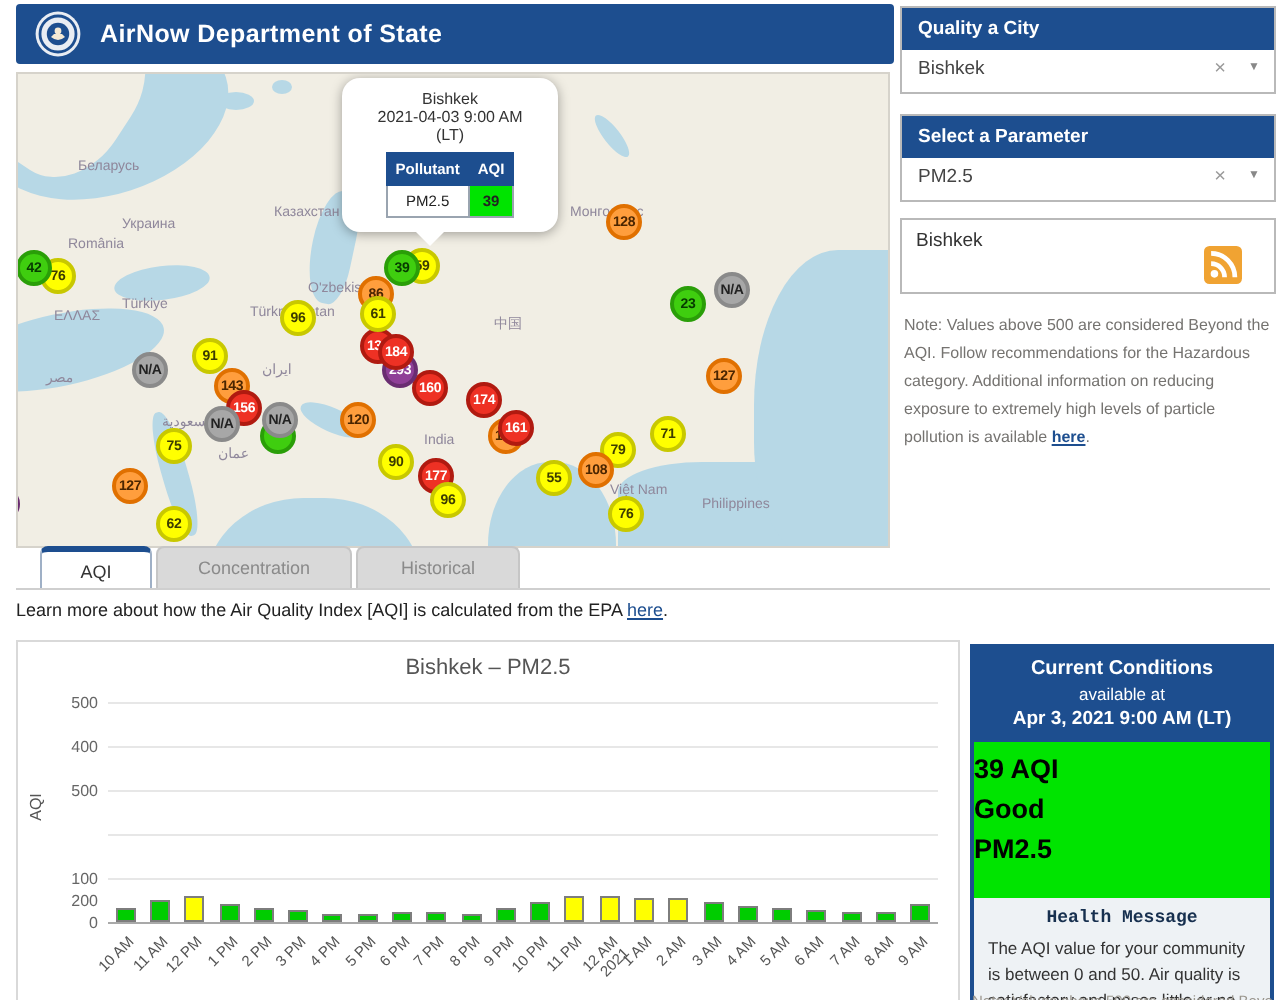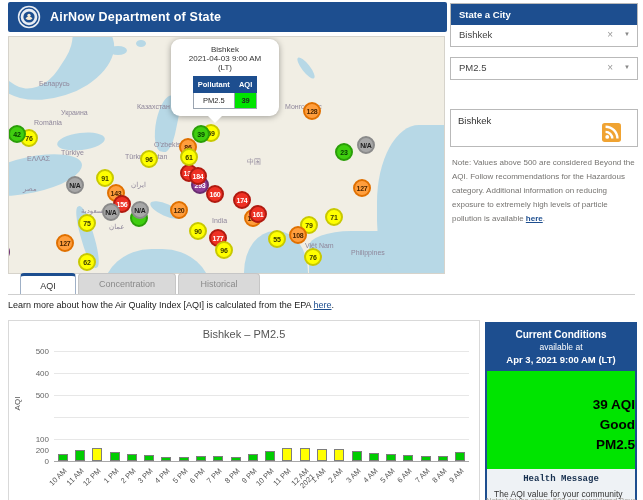--- a/index.html
+++ b/index.html
@@ -45,21 +45,21 @@
   #chart-panel{left:8px;top:320px;width:470px;height:185px;background:#fff;border:1px solid #d9d9d9;}
   #chart-title{position:absolute;left:0;top:7px;width:100%;text-align:center;font-size:11px;color:#555;}
   #chart-ylab{position:absolute;left:2px;top:78px;font-size:8px;color:#555;transform:rotate(-90deg);}
 
   
   #cc-panel{left:485px;top:322px;width:152px;border:2px solid #1d4e8f;background:#fff;box-sizing:border-box;}
   #cc-head{background:#1d4e8f;color:#fff;text-align:center;padding:5px 3px 6px;}
   #cc-head .t{font-size:10px;font-weight:bold;}
   #cc-head .o{font-size:8.5px;margin-top:2px;}
   #cc-head .d{font-size:9.5px;font-weight:bold;margin-top:2px;}
-  #cc-aqibox{text-align:right;padding:24px 0 14px;}
+  #cc-aqibox{text-align:left;padding:4px 0 14px;}
   #cc-aqibox div{font-size:13.5px;font-weight:bold;color:#000;line-height:20px;}
   #cc-health{background:#eef2f5;padding:5px 7px 9px;}
   #cc-health .ht{font-size:9px;font-weight:bold;color:#17304f;text-align:center;margin-bottom:4px;font-family:Liberation Mono, monospace;}
   #cc-health .hb{font-size:8.5px;color:#333;line-height:13px;}
   #cc-note{left:486px;top:496px;width:150px;font-size:7.5px;color:#9a968e;white-space:nowrap;overflow:hidden;}
 
   
   .sel-box{left:450px;width:188px;background:#fff;border:1px solid #b9b9b9;box-sizing:border-box;}
   .sel-head{background:#1d4e8f;color:#fff;font-size:9.5px;font-weight:bold;padding:5px 8px;}
   .sel-field{position:relative;height:21px;}
@@ -268,29 +268,30 @@
     <div>PM2.5</div>
   </div>
   <div id="cc-health">
     <div class="ht">Health Message</div>
     <div class="hb">The AQI value for your community is between 0 and 50. Air quality is satisfactory and poses little or no health risk.</div>
   </div>
 </div>
 <div class="abs" id="cc-note">Note: Values above 500 are considered Beyond the</div>
 
 <div class="abs sel-box" style="top:3px;">
-  <div class="sel-head">State a City</div>
+  <div class="sel-head">Quality a City</div>
   <div class="sel-field">
     <span class="sel-value">Bishkek</span>
     <span class="sel-clear">×</span>
     <span class="sel-caret">▼</span>
   </div>
 </div>
 
 <div class="abs sel-box" style="top:57px;">
+  <div class="sel-head">Select a Parameter</div>
   <div class="sel-field">
     <span class="sel-value">PM2.5</span>
     <span class="sel-clear">×</span>
     <span class="sel-caret">▼</span>
   </div>
 </div>
 
 <div class="abs" id="feed-box">
   <span id="feed-city">Bishkek</span>
   <svg id="feed-rss" viewBox="0 0 24 24">

